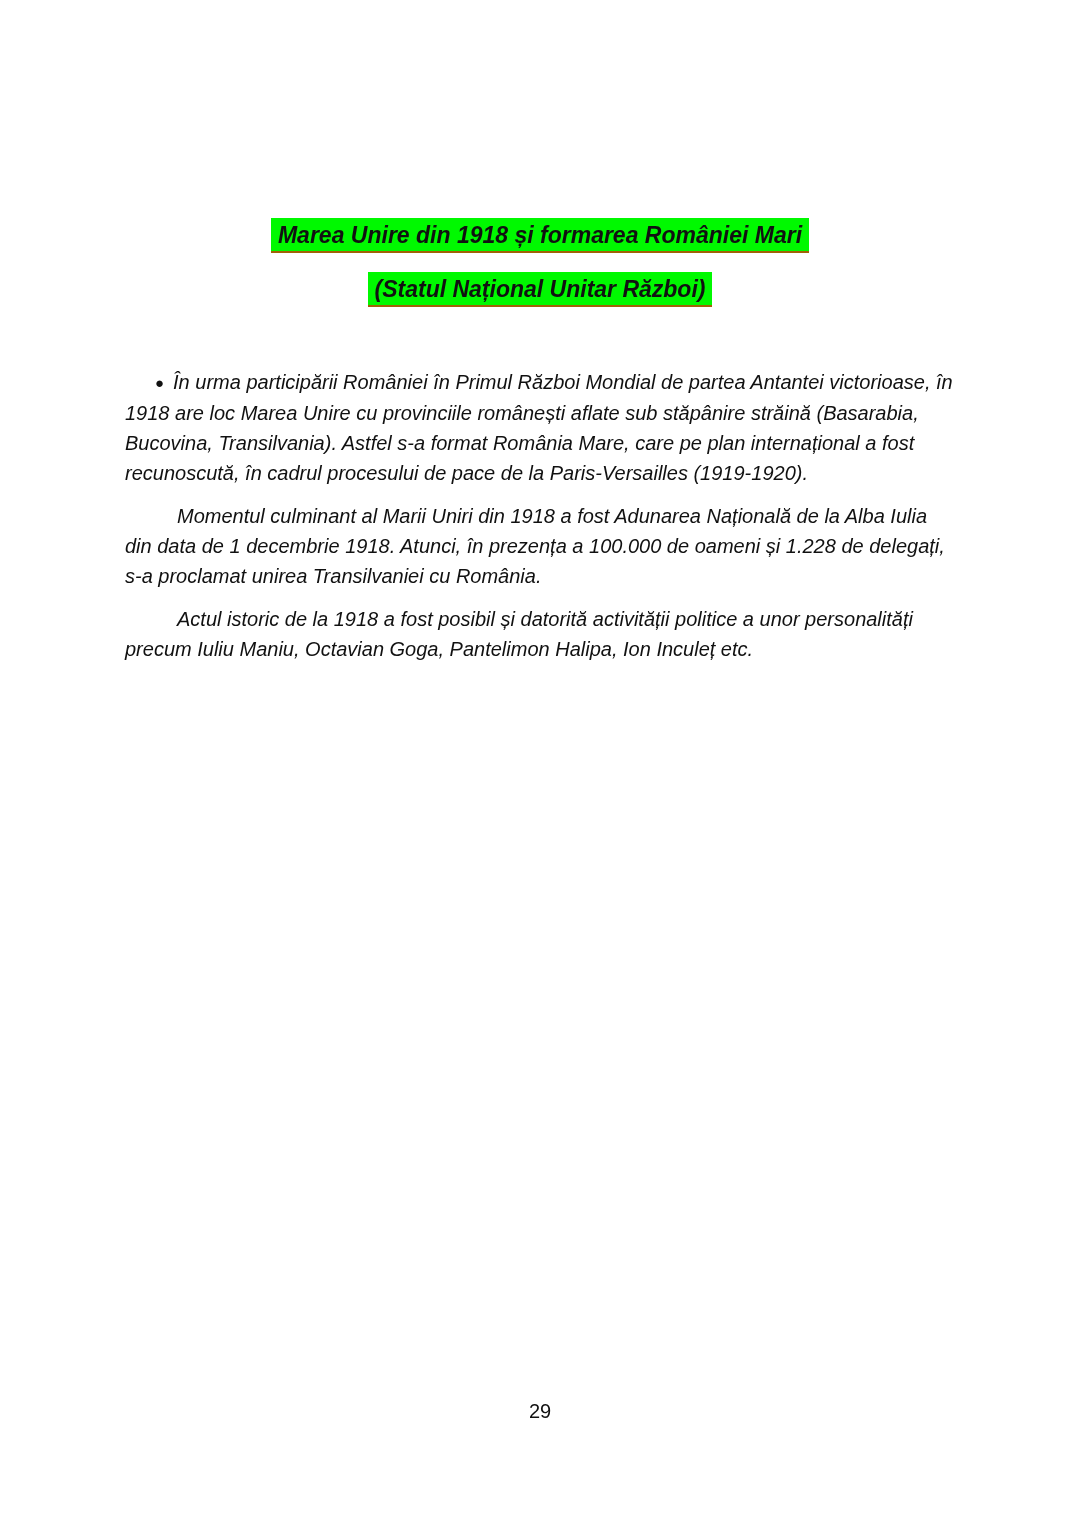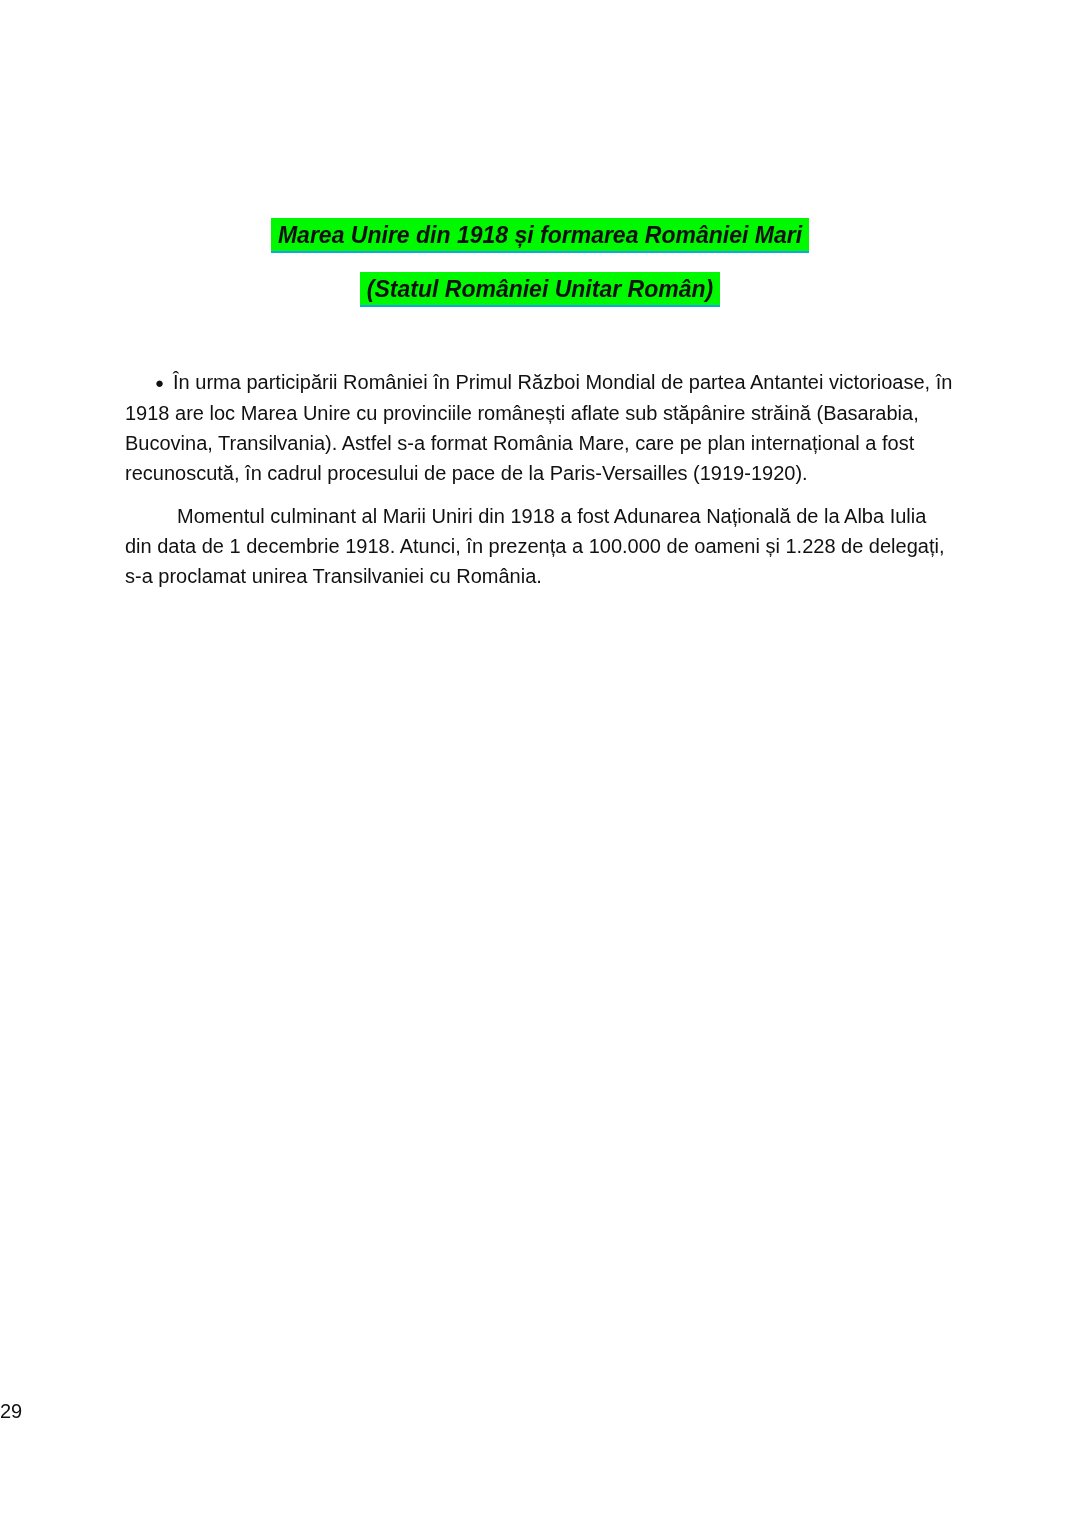--- a/index.html
+++ b/index.html
@@ -28,68 +28,70 @@
   }
   .hl {
     display: inline-block;
     background: #00f900;
     color: #111111;
     font-style: italic;
     font-weight: bold;
     font-size: 23px;
     line-height: 28px;
     padding: 3px 7px 2px 7px;
-    border-bottom: 2px solid #0ea5e9;
+    border-bottom: 2px solid #a16207;
   }
   .body-text {
     margin-top: 60px;
   }
   .body-text p {
     margin: 0 0 13px 0;
     font-size: 20px;
     line-height: 30px;
     text-align: left;
     text-indent: 52px;
+    font-style: italic;
   }
   .body-text p.bulleted {
     text-indent: 30px;
   }
   .bullet {
     font-size: 15px;
     margin-right: 9px;
     vertical-align: 1px;
   }
   .page-footer {
     position: absolute;
     left: 0;
     right: 0;
     top: 1396px;
-    text-align: left;
+    text-align: center;
     font-size: 20px;
     line-height: 30px;
   }
 </style>
 </head>
 <body>
 
 <div class="page">
 
   <div class="title-block">
     <div class="title-line">
       <span class="hl">Marea Unire din 1918 și formarea României Mari</span>
     </div>
     <div class="title-line">
-      <span class="hl">(Statul României Unitar Român)</span>
+      <span class="hl">(Statul Național Unitar Război)</span>
     </div>
   </div>
 
   <div class="body-text">
     <p class="bulleted"><span class="bullet">●</span><span>În urma participării României în Primul Război Mondial de partea Antantei victorioase, în 1918 are loc Marea Unire cu provinciile românești aflate sub stăpânire străină (Basarabia, Bucovina, Transilvania). Astfel s-a format România Mare, care pe plan internațional a fost recunoscută, în cadrul procesului de pace de la Paris-Versailles (1919-1920).</span></p>
 
 
 
     <p>Momentul culminant al Marii Uniri din 1918 a fost Adunarea Națională de la Alba Iulia din data de 1 decembrie 1918. Atunci, în prezența a 100.000 de oameni și 1.228 de delegați, s-a proclamat unirea Transilvaniei cu România.</p>
 
+    <p>Actul istoric de la 1918 a fost posibil și datorită activității politice a unor personalități precum Iuliu Maniu, Octavian Goga, Pantelimon Halipa, Ion Inculeț etc.</p>
   </div>
 
   <div class="page-footer">29</div>
 
 </div>
 
 </body></html>

